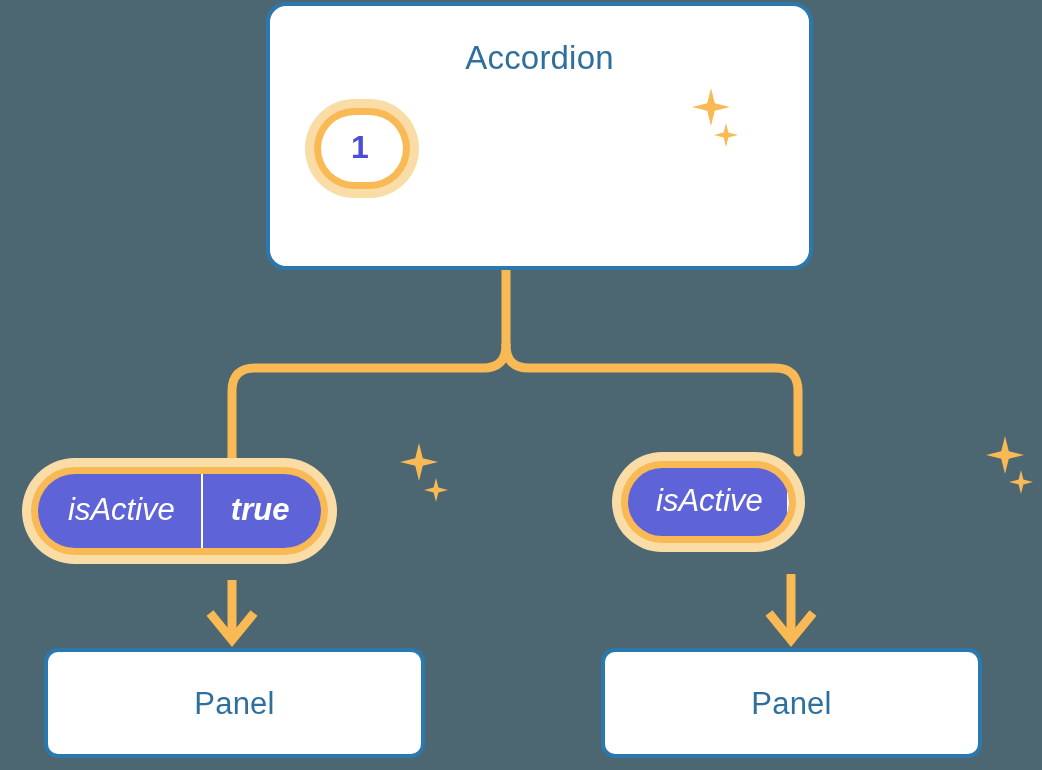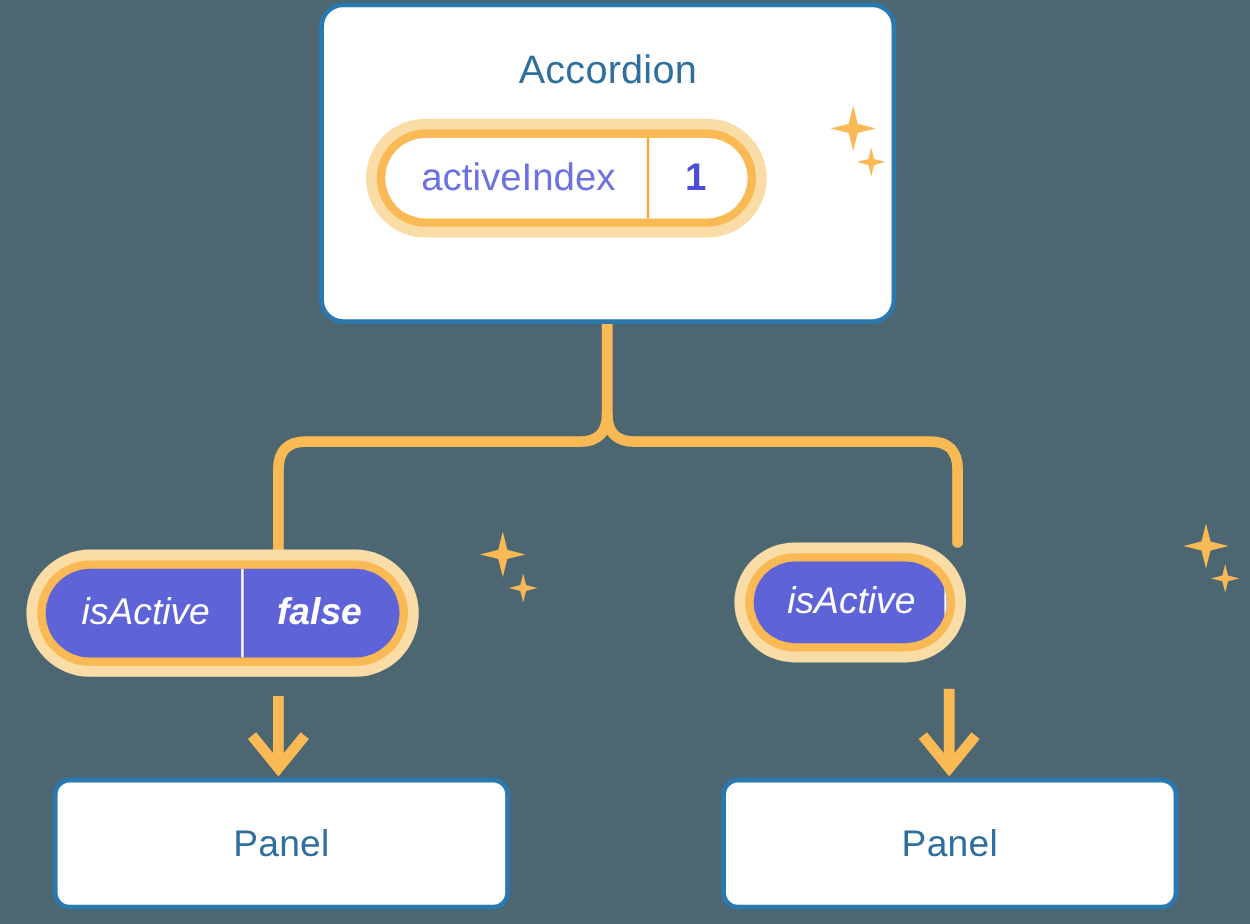--- a/index.html
+++ b/index.html
@@ -35,21 +35,21 @@
     position: absolute;
     background: #ffffff;
     border: 4px solid #2b78ae;
     border-radius: 16px;
     box-sizing: border-box;
   }
 
   #accordion-card {
     left: 266px;
     top: 2px;
-    width: 481px;
+    width: 547px;
     height: 268px;
     border-radius: 20px;
   }
 
   .card-title {
     position: absolute;
     left: 0;
     right: 0;
     text-align: center;
     color: #2e6f9e;
@@ -194,40 +194,39 @@
   </svg>
 
   <div class="card" id="accordion-card">
     <div class="card-title">Accordion</div>
   </div>
 
   <div class="pill-wrap" id="hook-pill-wrap">
     <div class="pill" id="hook-pill">
       <div class="pill-inner">
         <div class="pill-body">
-          <div class="pill-key">activeIndex</div>
           <div class="pill-val">1</div>
         </div>
       </div>
     </div>
   </div>
 
   <span class="sparkle" id="spark-top-lg">
       <span class="spark-glyph spark-lg"></span>
     </span>
   <span class="sparkle" id="spark-top-sm">
       <span class="spark-glyph spark-sm"></span>
     </span>
 
   <div class="pill-wrap" id="pill-false-wrap">
     <div class="pill prop-pill" id="pill-false">
       <div class="pill-inner">
         <div class="pill-body">
           <div class="pill-key">isActive</div>
-          <div class="pill-val">false</div>
+          <div class="pill-val">true</div>
         </div>
       </div>
     </div>
   </div>
 
   <span class="sparkle" id="spark-left-lg">
       <span class="spark-glyph spark-lg"></span>
     </span>
   <span class="sparkle" id="spark-left-sm">
       <span class="spark-glyph spark-sm"></span>

